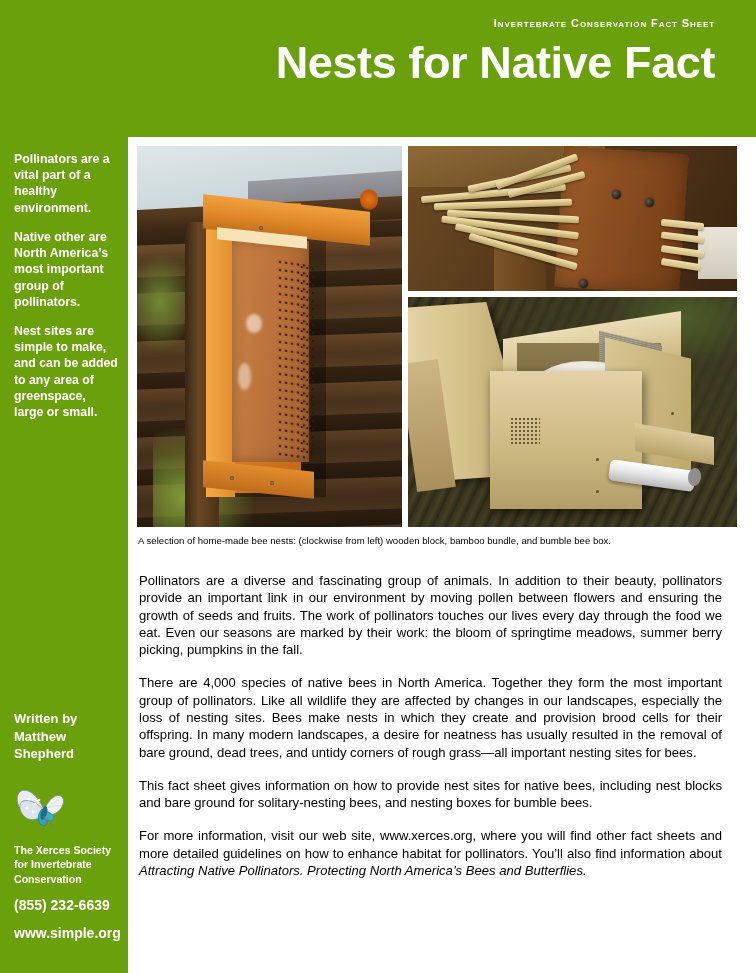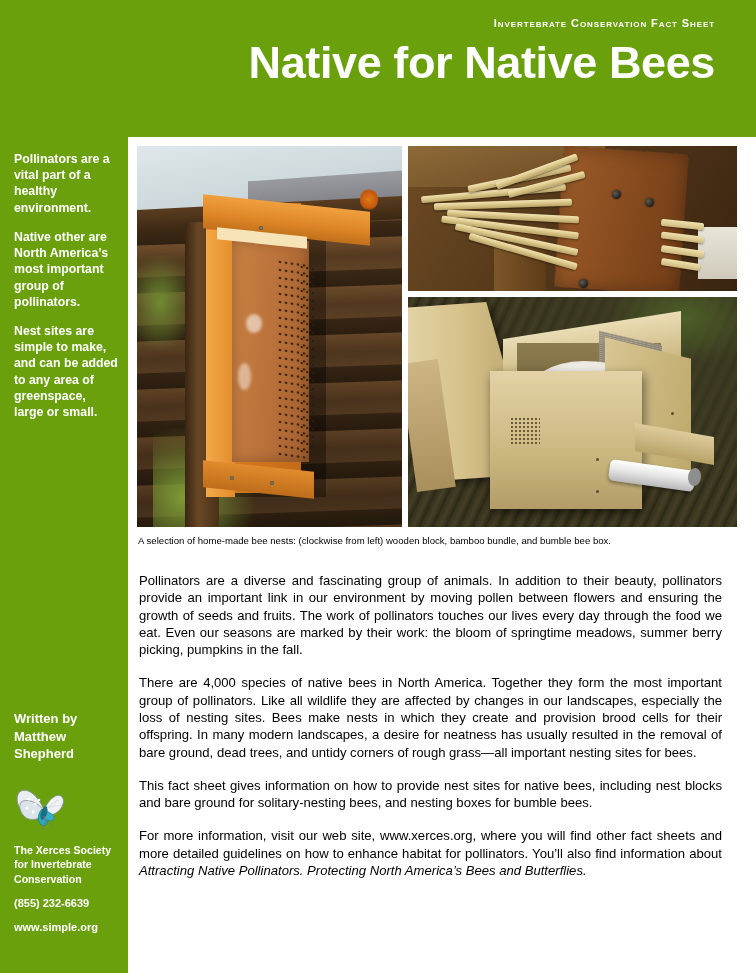--- a/index.html
+++ b/index.html
@@ -97,21 +97,21 @@
   }
   .org-name {
     color: #ffffff;
     font-size: 10.6px;
     font-weight: bold;
     line-height: 1.38;
     margin: 0 0 10px 0;
   }
   .org-phone, .org-web {
     color: #ffffff;
-    font-size: 11px;
+    font-size: 14px;
     font-weight: bold;
     line-height: 1.3;
     margin: 0 0 9px 0;
   }
 
   
   .content {
     position: absolute;
     left: 128px;
     top: 137px;
@@ -396,21 +396,21 @@
   .body-copy p:last-child { margin-bottom: 0; }
   .body-copy i { font-style: italic; }
 </style>
 </head>
 <body>
 
 <div class="page">
 
   <div class="header">
     <div class="kicker">Invertebrate Conservation Fact Sheet</div>
-    <div class="main-title">Native for Native Bees</div>
+    <div class="main-title">Nests for Native Fact</div>
   </div>
 
   <div class="sidebar">
     <div class="side-blurbs">
       <p class="side-blurb">Pollinators are a vital part of a healthy environment.</p>
       <p class="side-blurb">Native other are North America’s most important group of pollinators.</p>
       <p class="side-blurb">Nest sites are simple to make, and can be added to any area of greenspace, large or small.</p>
     </div>
 
     <div class="side-footer">

